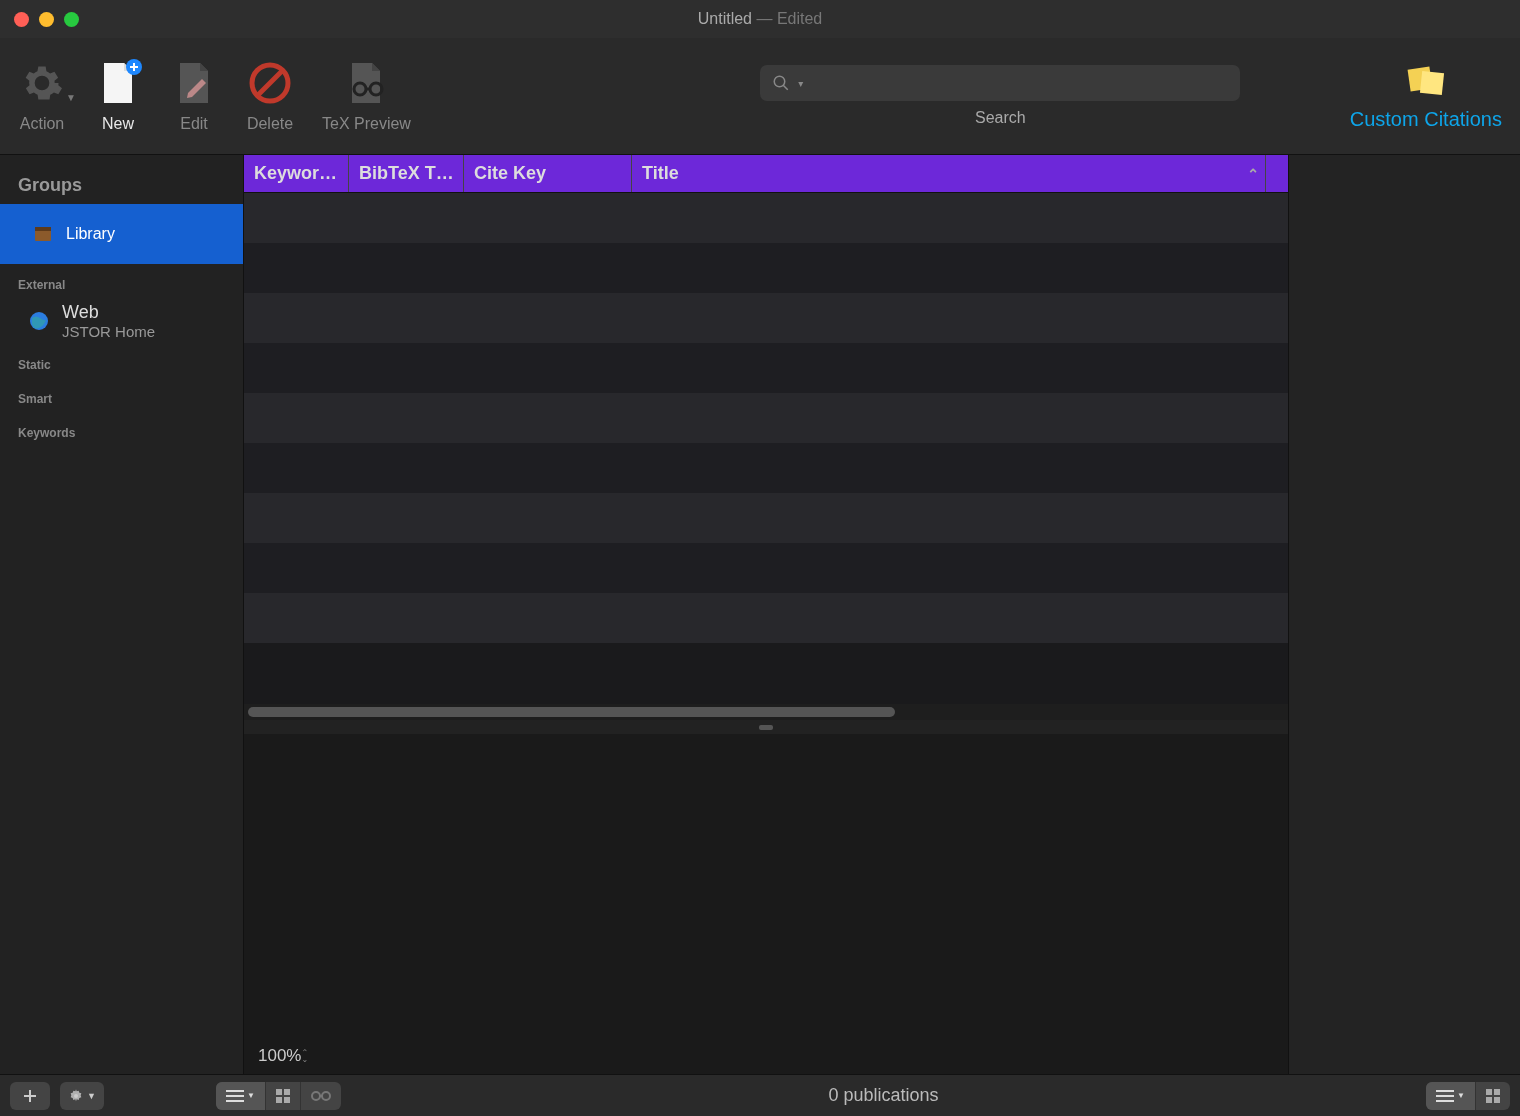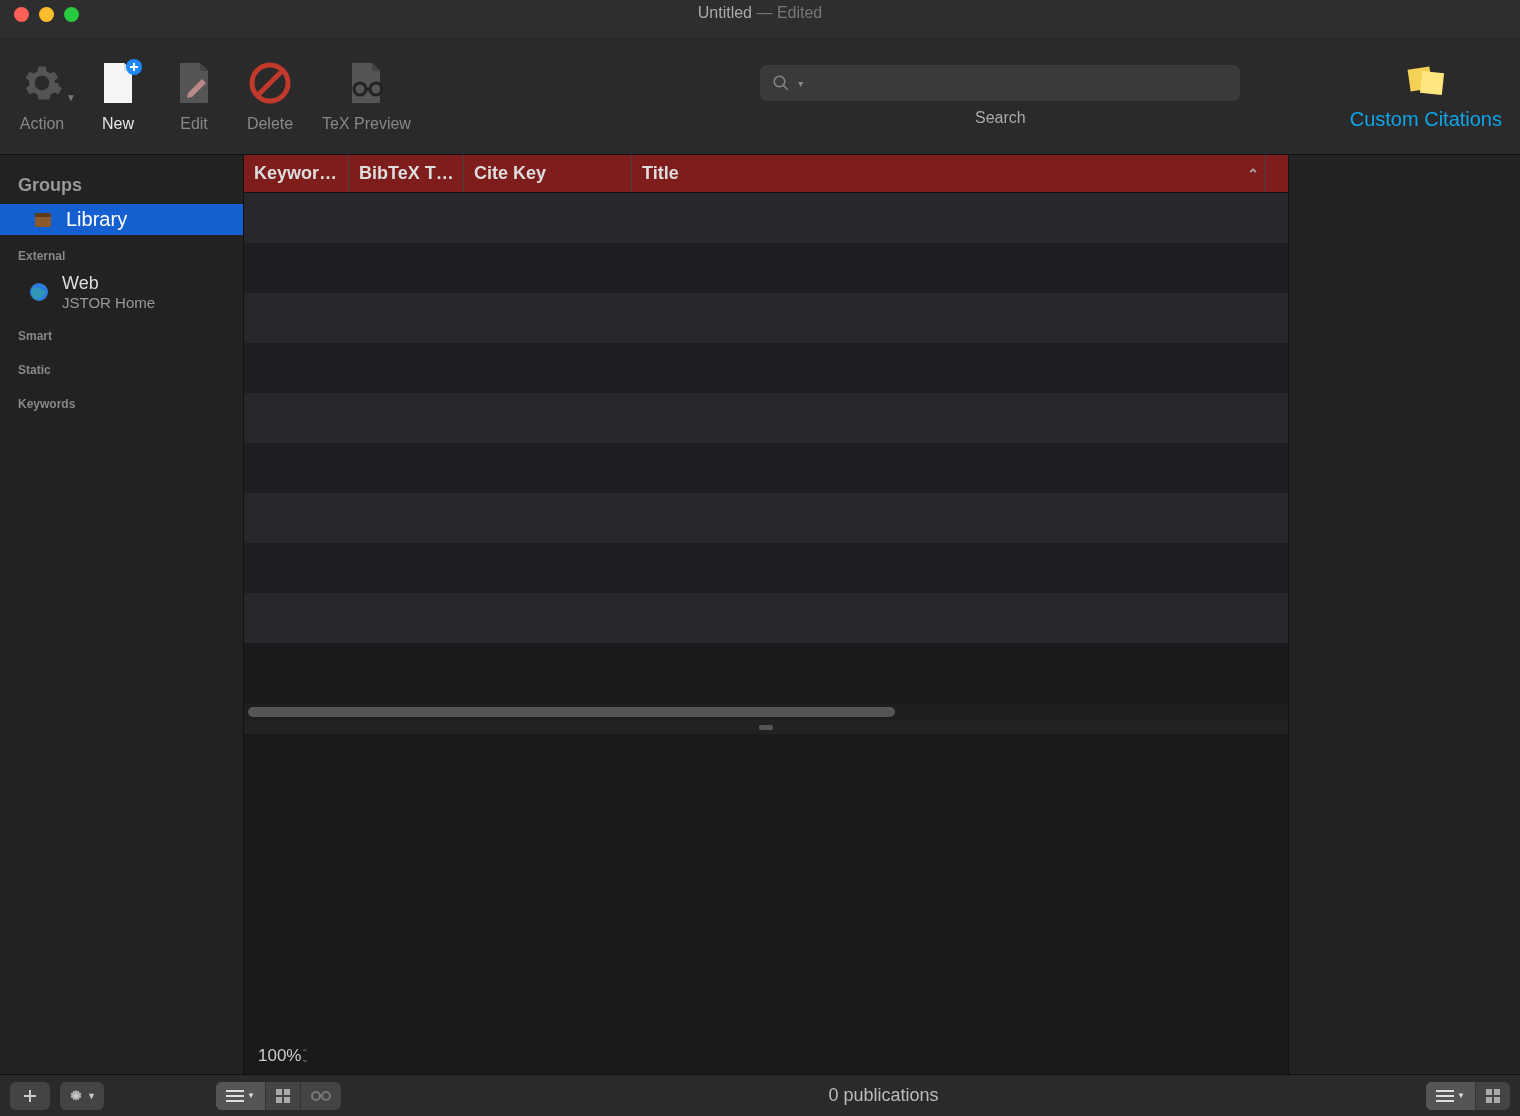--- a/index.html
+++ b/index.html
@@ -1,18 +1,18 @@
 <!DOCTYPE html>
 <html><head>
 <meta charset="utf-8">
 <style>
 * { margin: 0; padding: 0; box-sizing: border-box; font-family: -apple-system, BlinkMacSystemFont, "Segoe UI", sans-serif; }
 body { width: 1520px; height: 1116px; background: #1e1e1e; color: #999; overflow: hidden; }
 
-.titlebar { height: 38px; background: #2e2e2e; display: flex; align-items: flex-end; padding: 16px 14px; position: relative; }
+.titlebar { height: 38px; background: #2e2e2e; display: flex; align-items: center; padding: 16px 14px; position: relative; }
 .traffic { display: flex; gap: 10px; }
 .tl { width: 15px; height: 15px; border-radius: 50%; }
 .tl.red { background: #ff5f56; }
 .tl.yellow { background: #ffbd2e; }
 .tl.green { background: #27c93f; }
 .title { position: absolute; left: 50%; transform: translateX(-50%); font-size: 16px; color: #aaa; }
 .title .edited { color: #777; }
 
 .toolbar { height: 117px; background: #2a2a2a; display: flex; align-items: center; padding: 0 18px; border-bottom: 1px solid #111; gap: 28px; }
 .tb-item { display: flex; flex-direction: column; align-items: center; gap: 8px; cursor: pointer; }
@@ -28,31 +28,31 @@
 .search-label { font-size: 16px; color: #aaa; }
 
 .citations { display: flex; flex-direction: column; align-items: center; gap: 8px; margin-left: auto; }
 .cit-icon { width: 42px; height: 38px; }
 .cit-label { font-size: 20px; color: #0ea5e9; }
 
 .body { display: flex; height: calc(100% - 38px - 117px - 42px); }
 
 .sidebar { width: 244px; background: #222; border-right: 1px solid #111; padding-top: 12px; }
 .sb-header { font-size: 18px; font-weight: 600; color: #999; padding: 8px 18px; }
-.sb-item { display: flex; align-items: center; gap: 12px; padding: 4px 22px; font-size: 20px; color: #ddd; cursor: pointer; }
+.sb-item { display: flex; align-items: center; gap: 12px; padding: 19px 22px; font-size: 16px; color: #ddd; cursor: pointer; }
 .sb-item.selected { background: #1560d0; color: #fff; padding-left: 32px; }
 .sb-item .icon { width: 22px; height: 22px; }
 .sb-sub { display: flex; align-items: center; gap: 12px; padding: 4px 28px; cursor: pointer; }
 .sb-sub .txt { display: flex; flex-direction: column; }
 .sb-sub .main { font-size: 18px; color: #ddd; }
 .sb-sub .detail { font-size: 15px; color: #999; }
 .sb-section { font-size: 12px; font-weight: 600; color: #888; padding: 14px 18px 6px; }
 
 .main { flex: 1; display: flex; flex-direction: column; }
-.cols { display: flex; height: 38px; background: #7f1d1d; border-bottom: 1px solid #111; }
+.cols { display: flex; height: 38px; background: #6d28d9; border-bottom: 1px solid #111; }
 .col { padding: 0 10px; font-size: 18px; font-weight: 700; color: #ddd; display: flex; align-items: center; border-right: 1px solid #444; white-space: nowrap; overflow: hidden; cursor: pointer; }
 .col.sorted { flex: 1; justify-content: space-between; padding-right: 6px; }
 .sort-ind { font-size: 14px; color: #aaa; }
 
 .rows { flex: 1; overflow-y: auto; background: #1a1a1c; position: relative; }
 .row { height: 50px; }
 .row:nth-child(odd) { background: #28282c; }
 .row:nth-child(even) { background: #1e1e22; }
 .hscroll { height: 16px; background: #1e1e1e; position: relative; }
 .hscroll-thumb { position: absolute; left: 4px; top: 3px; height: 10px; width: 62%; background: #555; border-radius: 5px; }
@@ -185,22 +185,22 @@
     <div class="sb-sub">
       <svg width="22" height="22" viewBox="0 0 22 22">
           <circle cx="11" cy="11" r="9" fill="#2b7de0"></circle>
           <path stroke="#1a5" stroke-width="0" fill="#3a9" d="M4 8q4-3 8 0t6 2q-2 6-7 8T4 14z" opacity="0.6"></path>
         </svg>
       <div class="txt">
         <span class="main">Web</span>
         <span class="detail">JSTOR Home</span>
       </div>
     </div>
+    <div class="sb-section">Static</div>
     <div class="sb-section">Smart</div>
-    <div class="sb-section">Static</div>
     <div class="sb-section">Keywords</div>
   </div>
 
   <div class="main">
     <div class="cols">
       <div class="col" style="width:105px">Keywor…</div>
       <div class="col" style="width:115px">BibTeX T…</div>
       <div class="col" style="width:168px">Cite Key</div>
       <div class="col sorted">
         <span>Title</span>

